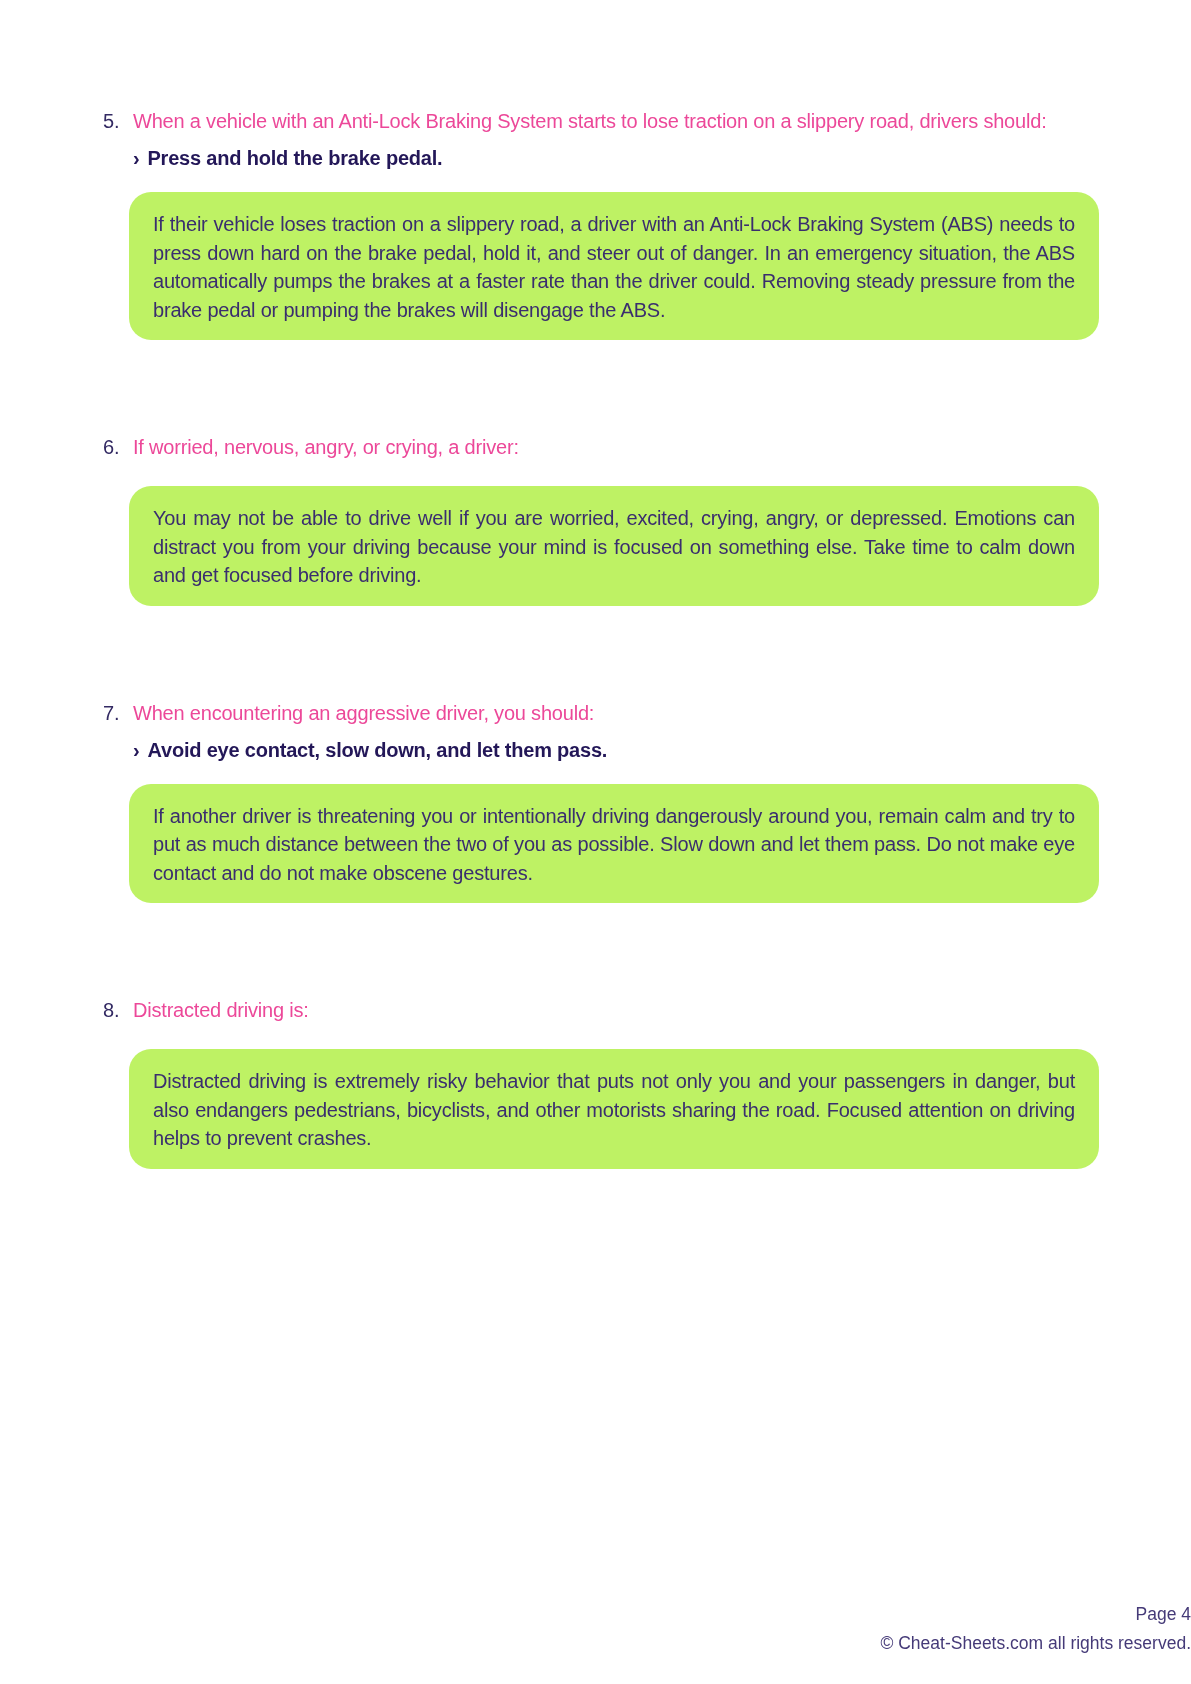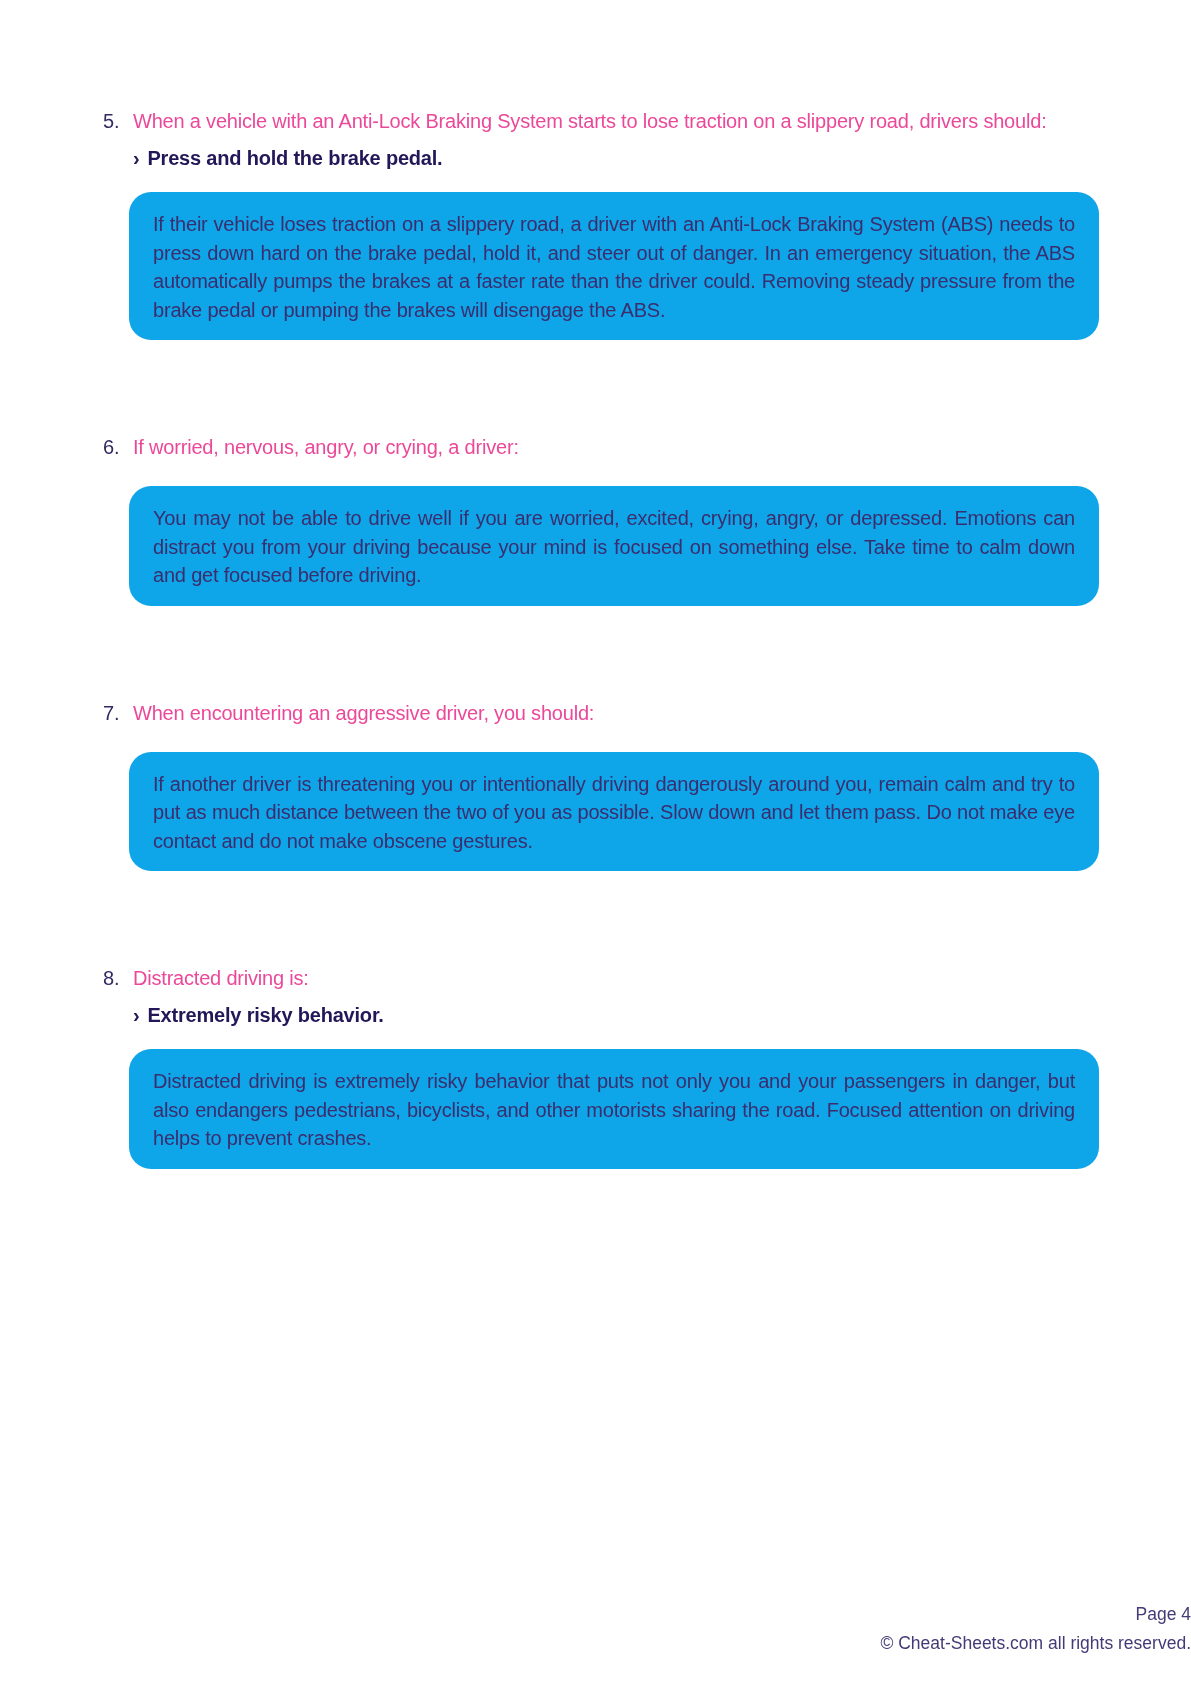--- a/index.html
+++ b/index.html
@@ -39,21 +39,21 @@
     font-size: 20px;
     line-height: 24px;
     font-weight: 700;
     color: #231758;
     letter-spacing: -0.2px;
   }
   .chev { margin-right: 8px; font-weight: 700; }
   .explbox {
     margin-left: 26px;
     margin-top: 22px;
-    background: #0ea5e9;
+    background: #bef264;
     border-radius: 22px;
     padding: 18px 24px 16px 24px;
   }
   .expltext {
     font-size: 20px;
     line-height: 28.5px;
     color: #3a2e6e;
     text-align: justify;
     letter-spacing: -0.2px;
   }
@@ -96,32 +96,32 @@
       <div class="explbox">
         <p class="expltext">You may not be able to drive well if you are worried, excited, crying, angry, or depressed. Emotions can distract you from your driving because your mind is focused on something else. Take time to calm down and get focused before driving.</p>
       </div>
     </section>
 
     <section class="qblock">
       <div class="qrow">
         <div class="qnum">7.</div>
         <div class="qtext">When encountering an aggressive driver, you should:</div>
       </div>
+      <div class="answer">
+        <span class="chev">›</span><span>Avoid eye contact, slow down, and let them pass.</span>
+      </div>
       <div class="explbox">
         <p class="expltext">If another driver is threatening you or intentionally driving dangerously around you, remain calm and try to put as much distance between the two of you as possible. Slow down and let them pass. Do not make eye contact and do not make obscene gestures.</p>
       </div>
     </section>
 
     <section class="qblock">
       <div class="qrow">
         <div class="qnum">8.</div>
         <div class="qtext">Distracted driving is:</div>
-      </div>
-      <div class="answer">
-        <span class="chev">›</span><span>Extremely risky behavior.</span>
       </div>
       <div class="explbox">
         <p class="expltext">Distracted driving is extremely risky behavior that puts not only you and your passengers in danger, but also endangers pedestrians, bicyclists, and other motorists sharing the road. Focused attention on driving helps to prevent crashes.</p>
       </div>
     </section>
 
   </div>
 
   <div class="footer">
     <div>Page 4</div>

